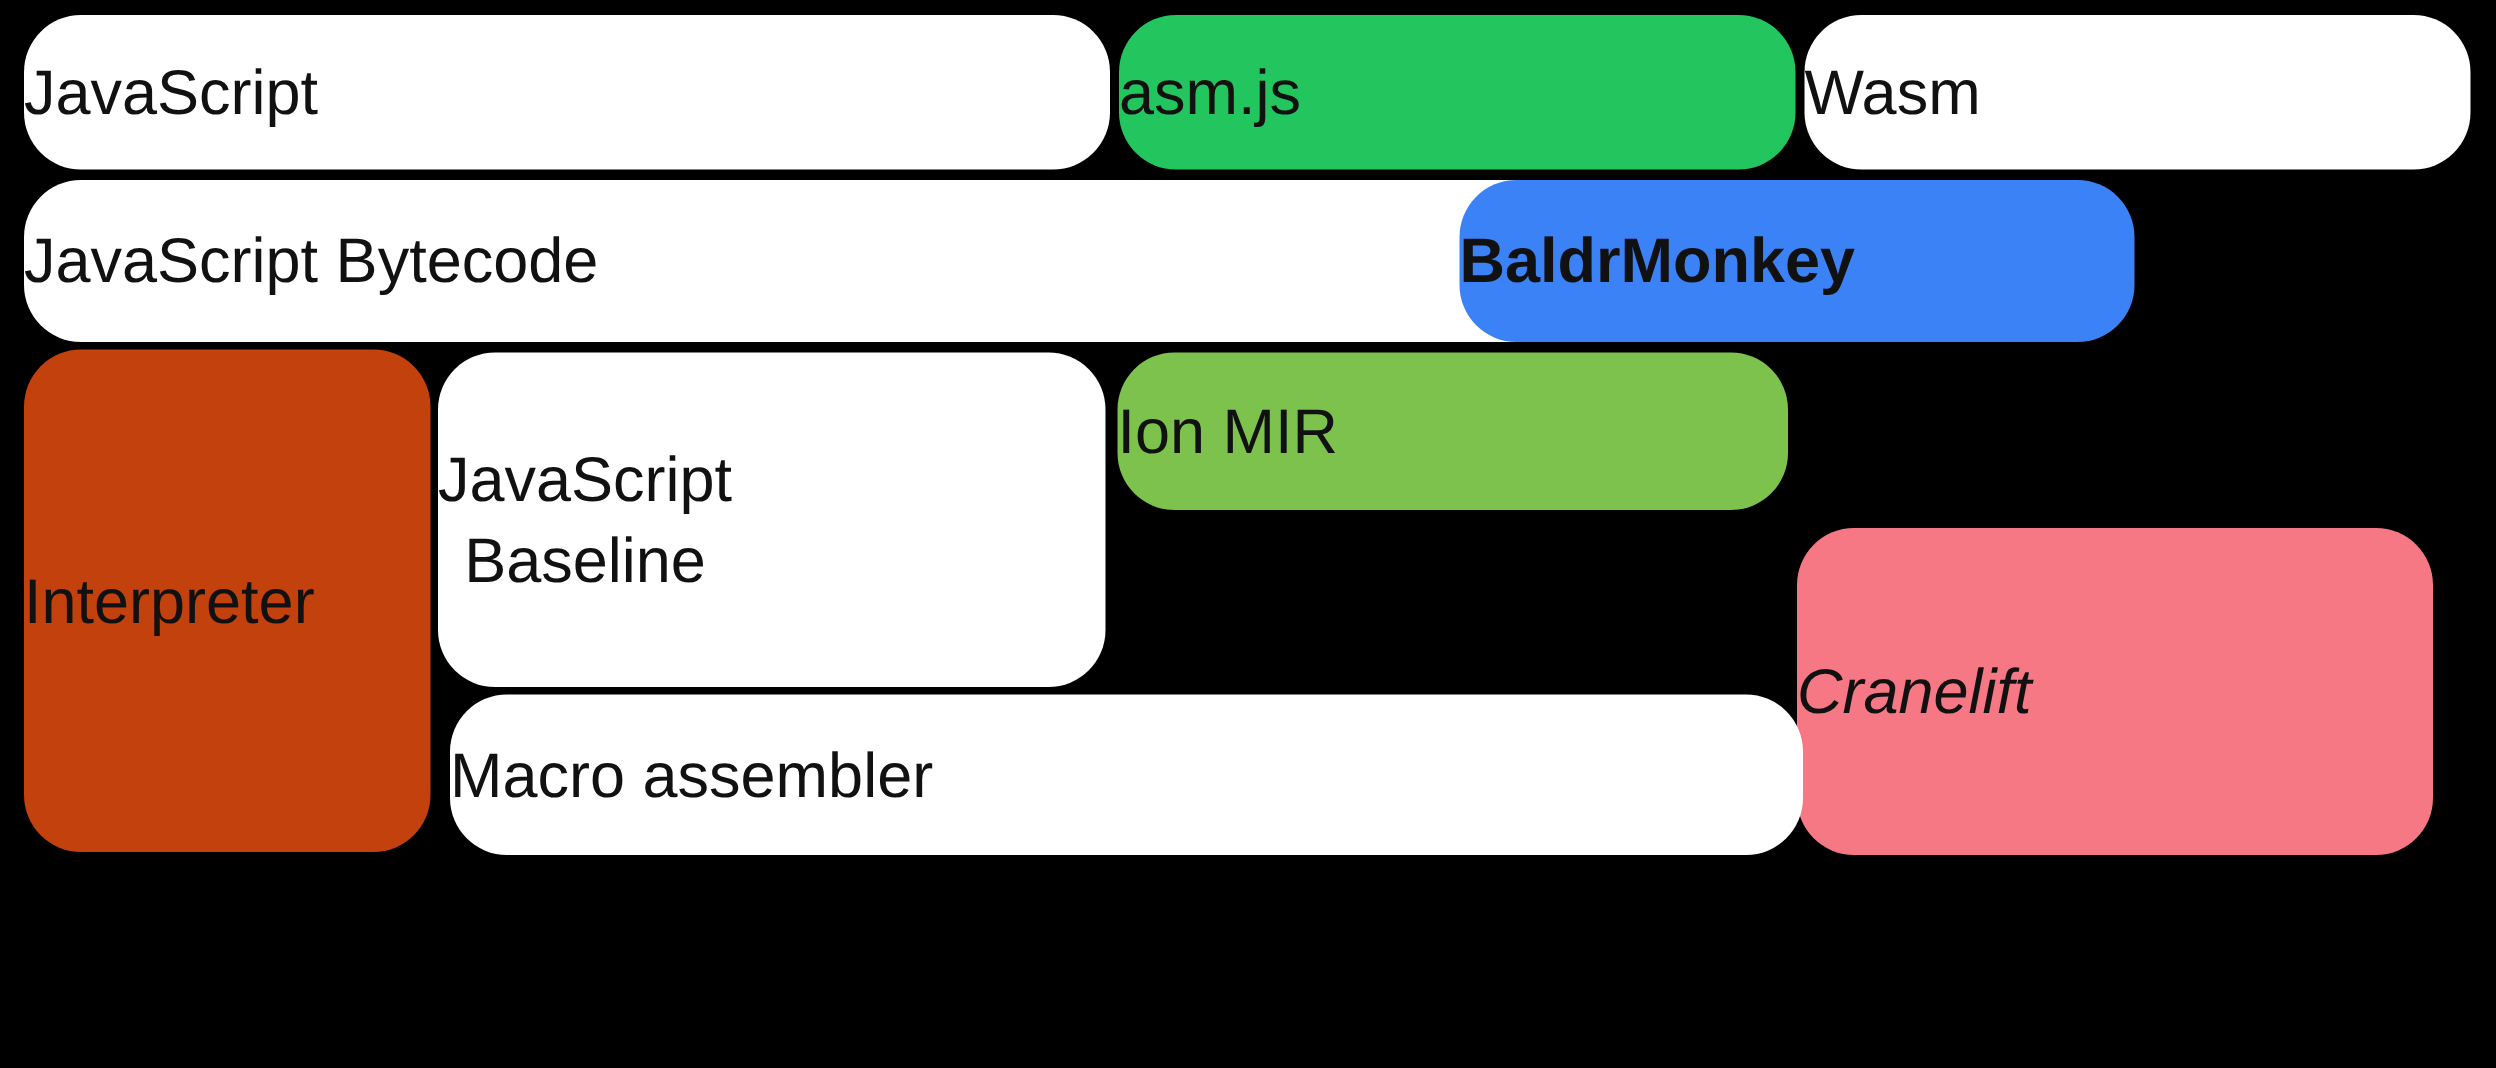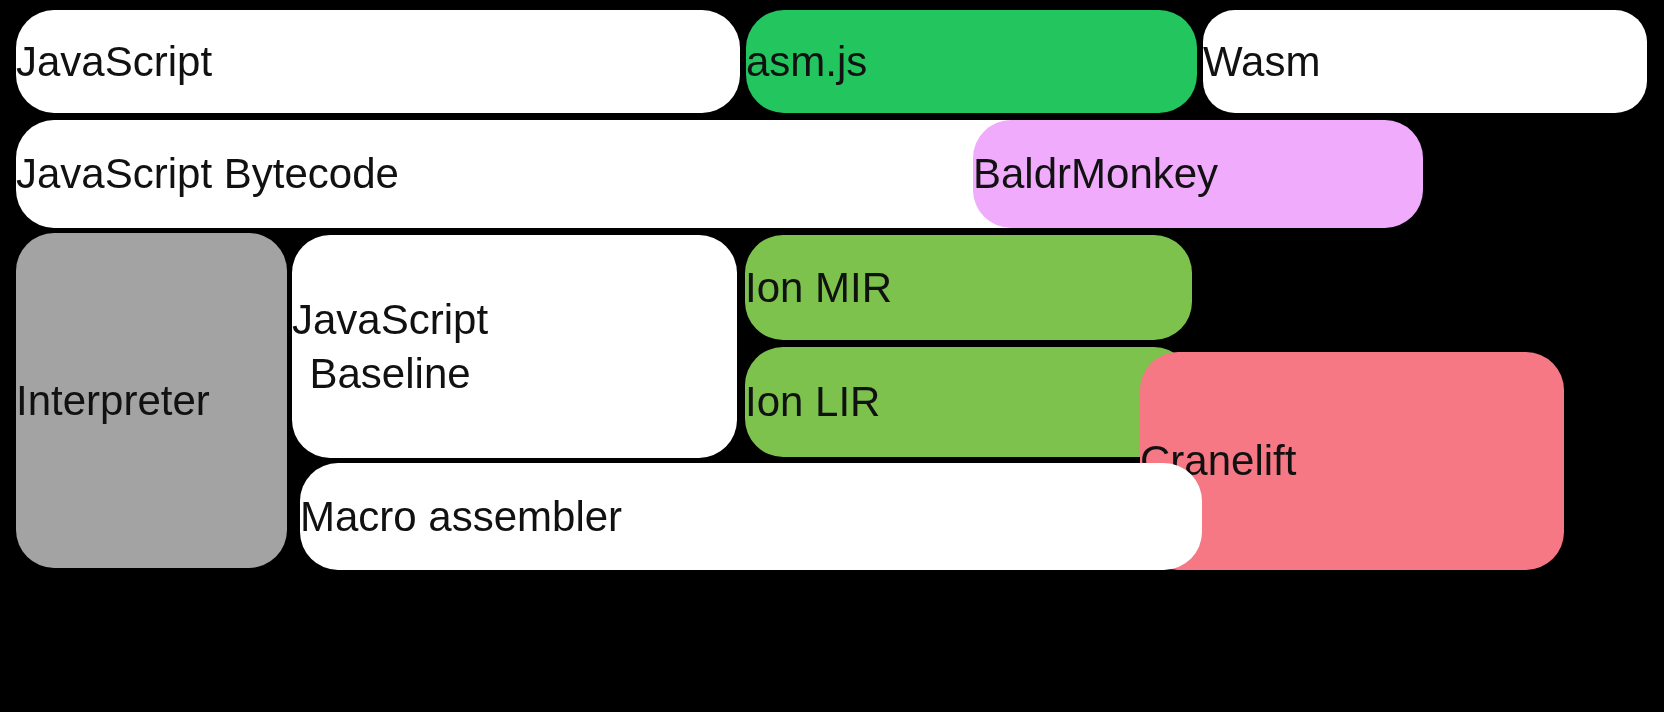--- a/index.html
+++ b/index.html
@@ -32,41 +32,38 @@
 </head>
 <body>
 
 <div class="canvas" style="background: rgb(0, 0, 0);">
     <div class="block" style="left: 16px; top: 10px; width: 724px; height: 103px; background: rgb(255, 255, 255); color: rgb(17, 17, 17);">
       <span class="block-label">JavaScript</span>
     </div>
     <div class="block" style="left: 746px; top: 10px; width: 451px; height: 103px; background: #22c55e; color: rgb(17, 17, 17);">
       <span class="block-label">asm.js</span>
     </div>
-    <div class="block" style="left: 1203px; top: 10px; width: 444px; height: 103px; background: rgb(255, 255, 255); color: rgb(17, 17, 17); border-radius: 32px;">
+    <div class="block" style="left: 1203px; top: 10px; width: 444px; height: 103px; background: rgb(255, 255, 255); color: rgb(17, 17, 17);">
       <span class="block-label">Wasm</span>
     </div>
     <div class="block" style="left: 16px; top: 120px; width: 1104px; height: 108px; background: rgb(255, 255, 255); color: rgb(17, 17, 17);">
       <span class="block-label">JavaScript Bytecode</span>
     </div>
-    <div class="block" style="left: 973px; top: 120px; width: 450px; height: 108px; background: #f0abfc; color: rgb(17, 17, 17);">
+    <div class="block" style="left: 973px; top: 120px; width: 450px; height: 108px; background: #3b82f6; color: rgb(17, 17, 17); font-weight: bold;">
       <span class="block-label">BaldrMonkey</span>
     </div>
-    <div class="block" style="left: 16px; top: 233px; width: 271px; height: 335px; background: #a3a3a3; color: rgb(17, 17, 17);">
+    <div class="block" style="left: 16px; top: 233px; width: 271px; height: 335px; background: #c2410c; color: rgb(17, 17, 17);">
       <span class="block-label">Interpreter</span>
     </div>
     <div class="block" style="left: 292px; top: 235px; width: 445px; height: 223px; background: rgb(255, 255, 255); color: rgb(17, 17, 17);">
       <span class="block-label">JavaScript
 Baseline</span>
     </div>
     <div class="block" style="left: 745px; top: 235px; width: 447px; height: 105px; background: rgb(124, 194, 77); color: rgb(17, 17, 17);">
       <span class="block-label">Ion MIR</span>
     </div>
-    <div class="block" style="left: 745px; top: 347px; width: 447px; height: 110px; background: rgb(124, 194, 77); color: rgb(17, 17, 17);">
-      <span class="block-label">Ion LIR</span>
-    </div>
-    <div class="block" style="left: 1140px; top: 352px; width: 424px; height: 218px; background: rgb(246, 120, 133); color: rgb(17, 17, 17);">
+    <div class="block" style="left: 1198px; top: 352px; width: 424px; height: 218px; background: rgb(246, 120, 133); color: rgb(17, 17, 17); font-style: italic;">
       <span class="block-label">Cranelift</span>
     </div>
     <div class="block" style="left: 300px; top: 463px; width: 902px; height: 107px; background: rgb(255, 255, 255); color: rgb(17, 17, 17);">
       <span class="block-label">Macro assembler</span>
     </div>
   </div>
 
 </body></html>

